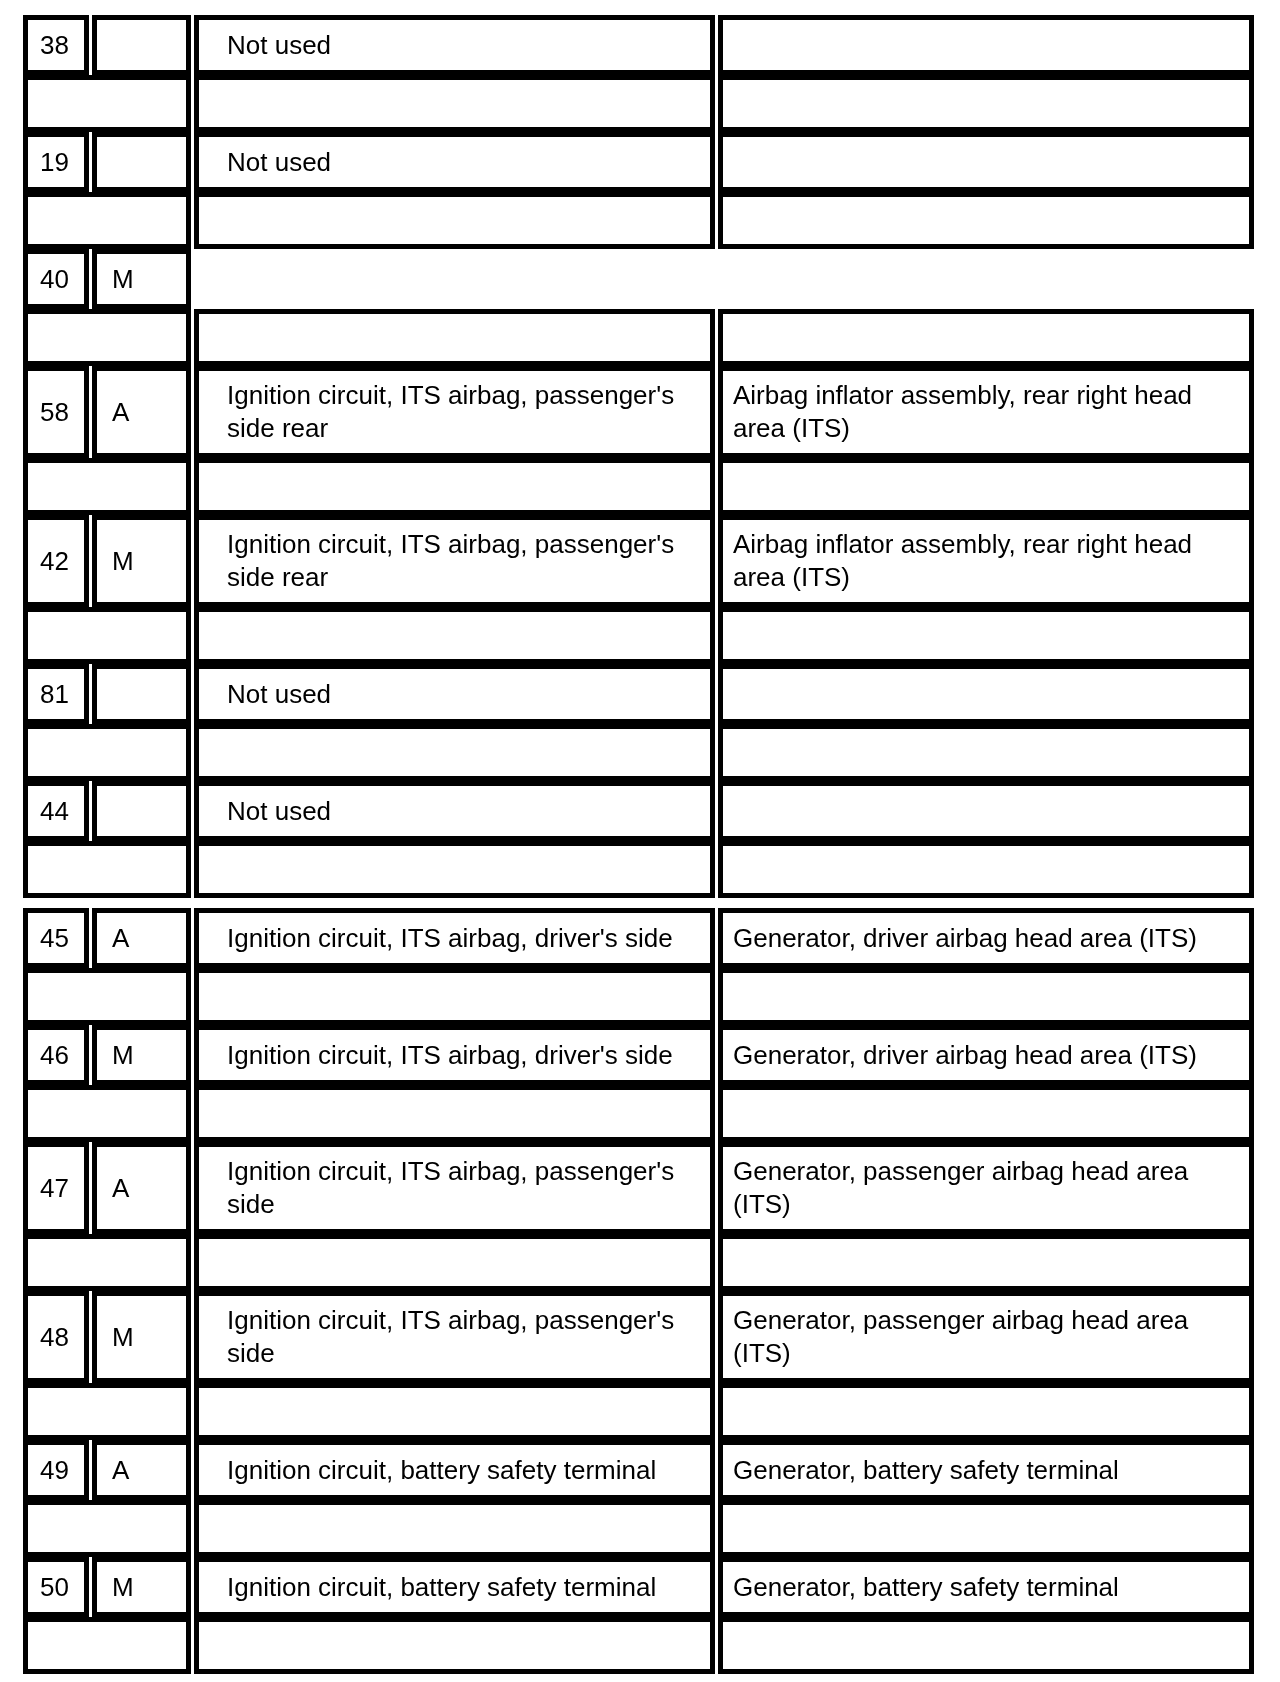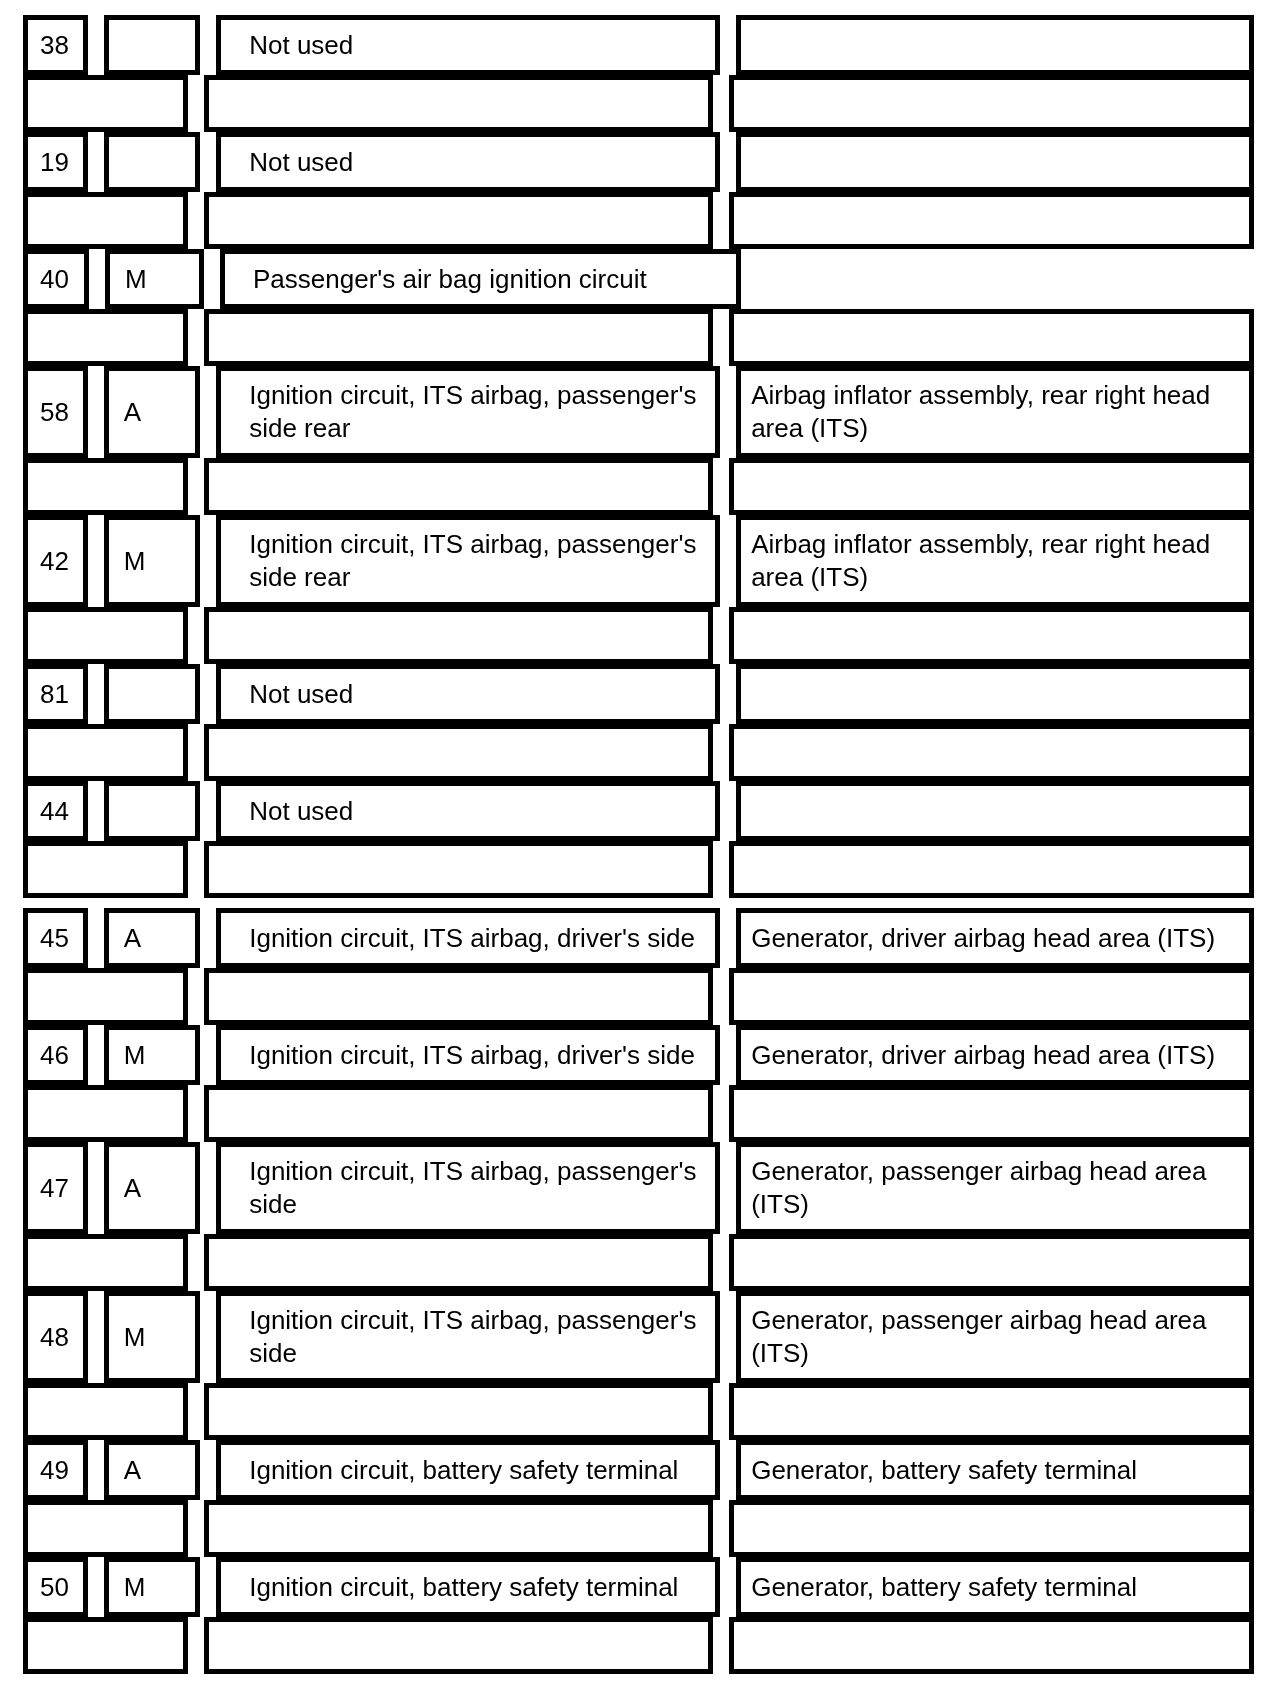--- a/index.html
+++ b/index.html
@@ -23,21 +23,21 @@
     width: 1231px;
   }
   .block {
     margin: 0;
   }
   .block.gap-above {
     margin-top: 10px;
   }
   .row {
     display: flex;
-    column-gap: 16px;
+    column-gap: 3px;
     width: 1231px;
   }
   .cell {
     box-sizing: border-box;
     border: 5px solid #000000;
     background: #ffffff;
     display: flex;
     align-items: center;
     font-size: 26px;
     line-height: 33px;
@@ -81,21 +81,20 @@
         <div class="row spacer-row">
           <div class="cell numletter"></div>
           <div class="cell desc"></div>
           <div class="cell comp"></div>
         </div>
       </div>
       <div class="block">
         <div class="row data-row">
           <div class="cell num">40</div>
           <div class="cell letter">M</div>
-          <div class="cell desc">Passenger's air bag ignition circuit</div>
         </div>
         <div class="row spacer-row">
           <div class="cell numletter"></div>
           <div class="cell desc"></div>
           <div class="cell comp"></div>
         </div>
       </div>
       <div class="block">
         <div class="row data-row">
           <div class="cell num">58</div>

